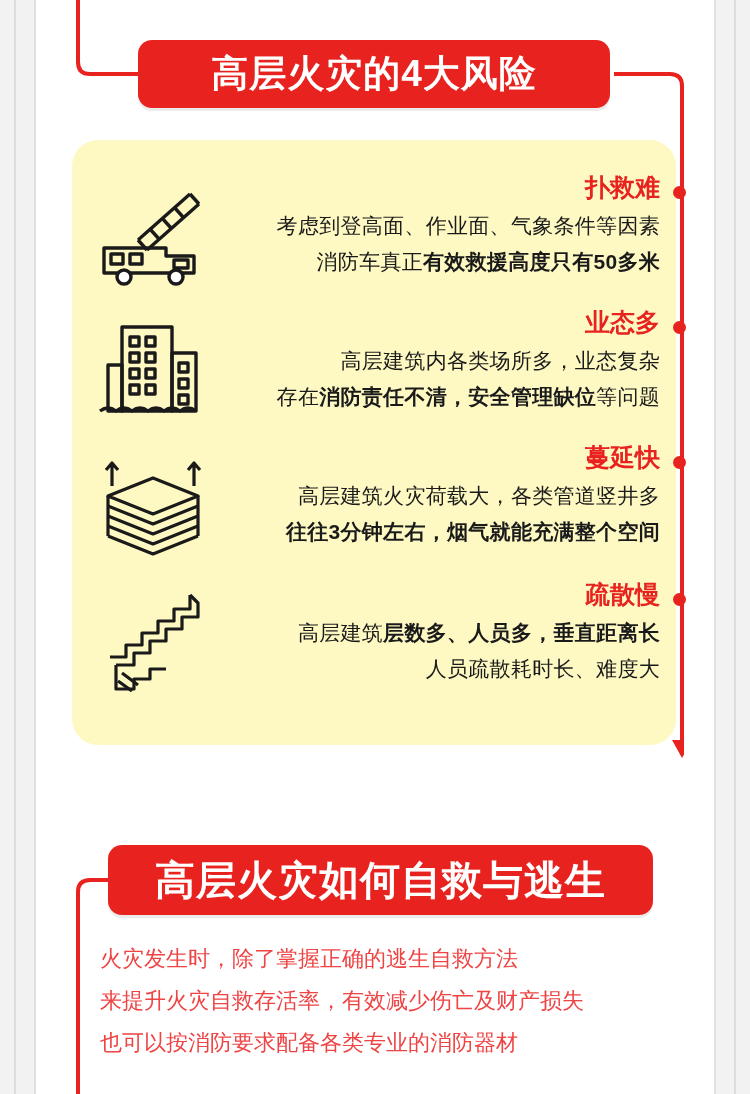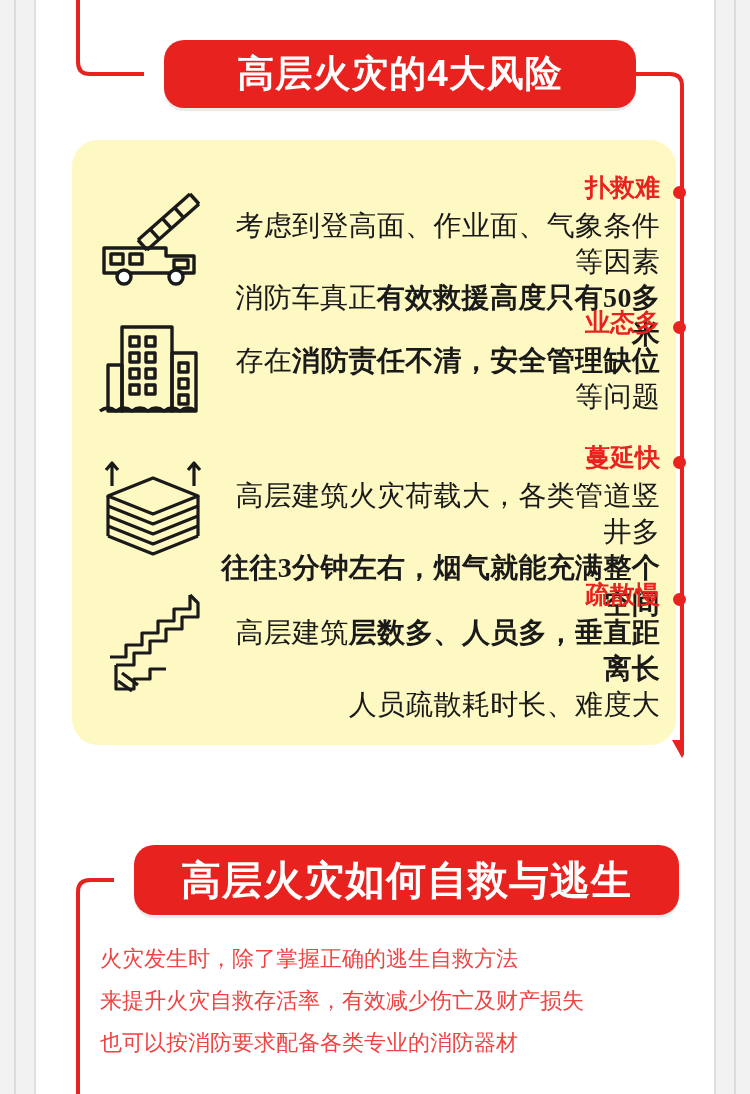--- a/index.html
+++ b/index.html
@@ -58,23 +58,22 @@
   .banner {
     position: absolute;
     background: #e8231f;
     color: #ffffff;
     font-size: 37px;
     font-weight: bold;
     letter-spacing: 1px;
     display: flex;
     align-items: center;
     justify-content: center;
-    border-radius: 20px;
+    border-radius: 14px;
     box-shadow: 0 3px 0 rgba(0,0,0,0.08);
-    margin-left: 26px;
   }
   .banner-1 {
     left: 138px;
     top: 40px;
     width: 472px;
     height: 68px;
   }
   .banner-2 {
     left: 108px;
     top: 845px;
@@ -123,25 +122,24 @@
     color: #111111;
   }
   .risk-title {
     color: #e8231f;
     font-size: 25px;
     font-weight: bold;
     line-height: 34px;
     margin-bottom: 4px;
   }
   .risk-line {
-    font-size: 28px;
+    font-size: 21px;
     line-height: 36px;
     color: #1a1a1a;
     letter-spacing: 0.3px;
-    font-family: Liberation Serif, serif;
   }
   .risk-line b { font-weight: bold; }
 
   
   .rail-dot {
     position: absolute;
     left: 673px;
     width: 13px;
     height: 13px;
     background: #e8231f;
@@ -237,20 +235,21 @@
             <rect x="52" y="72" width="9" height="9"></rect>
             <rect x="85" y="50" width="9" height="9"></rect>
             <rect x="85" y="66" width="9" height="9"></rect>
             <rect x="85" y="82" width="9" height="9"></rect>
             <path d="M6 98 q8 -6 16 0 q8 -6 16 0 q8 -6 16 0 q8 -6 16 0 q8 -6 16 0 q8 -6 16 0"></path>
           </g>
         </svg>
       </div>
       <div class="risk-text">
         <div class="risk-title">业态多</div>
+        <div class="risk-line">高层建筑内各类场所多，业态复杂</div>
         <div class="risk-line"><span>存在</span><b>消防责任不清，安全管理缺位</b><span>等问题</span></div>
       </div>
     </div>
 
     <div class="risk-row r2">
       <div class="risk-icon">
         <svg class="icon-svg" viewBox="0 0 120 120" width="120" height="120" xmlns="http://www.w3.org/2000/svg">
           <g fill="none" stroke="#1a1a1a" stroke-width="3.2" stroke-linejoin="round">
 
             <path d="M18 38 L18 16 M12 22 L18 15 L24 22"></path>

